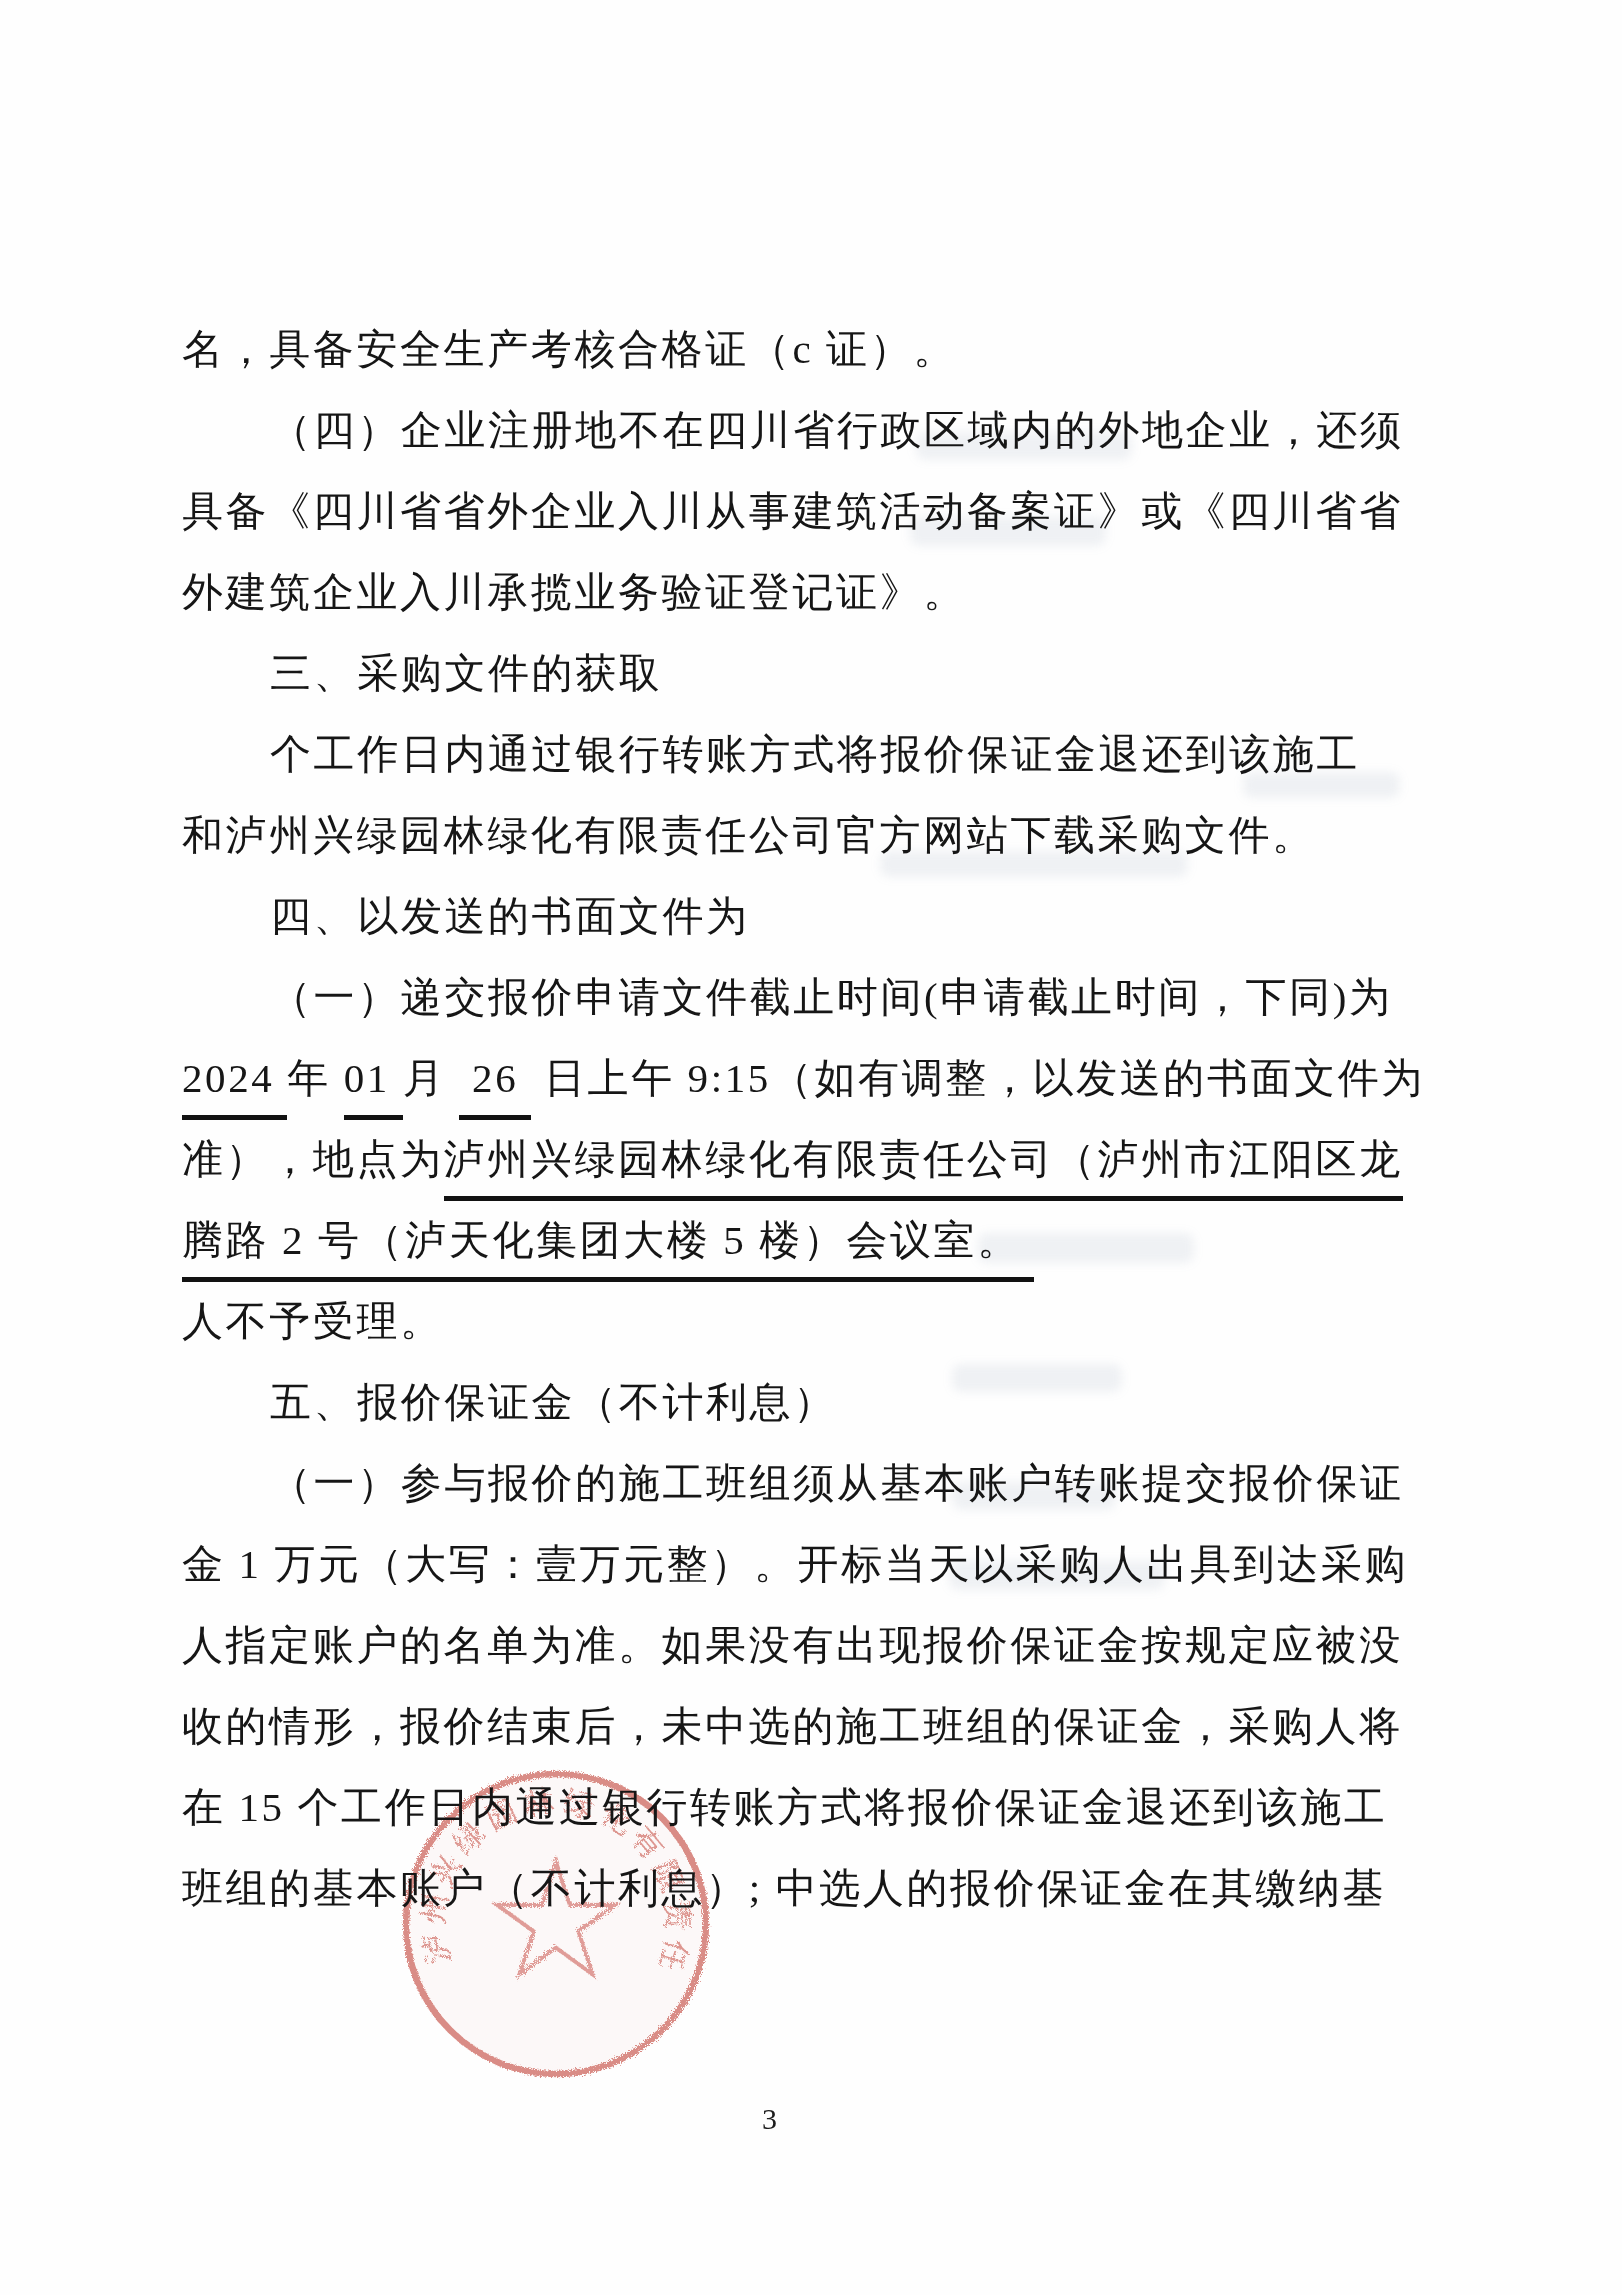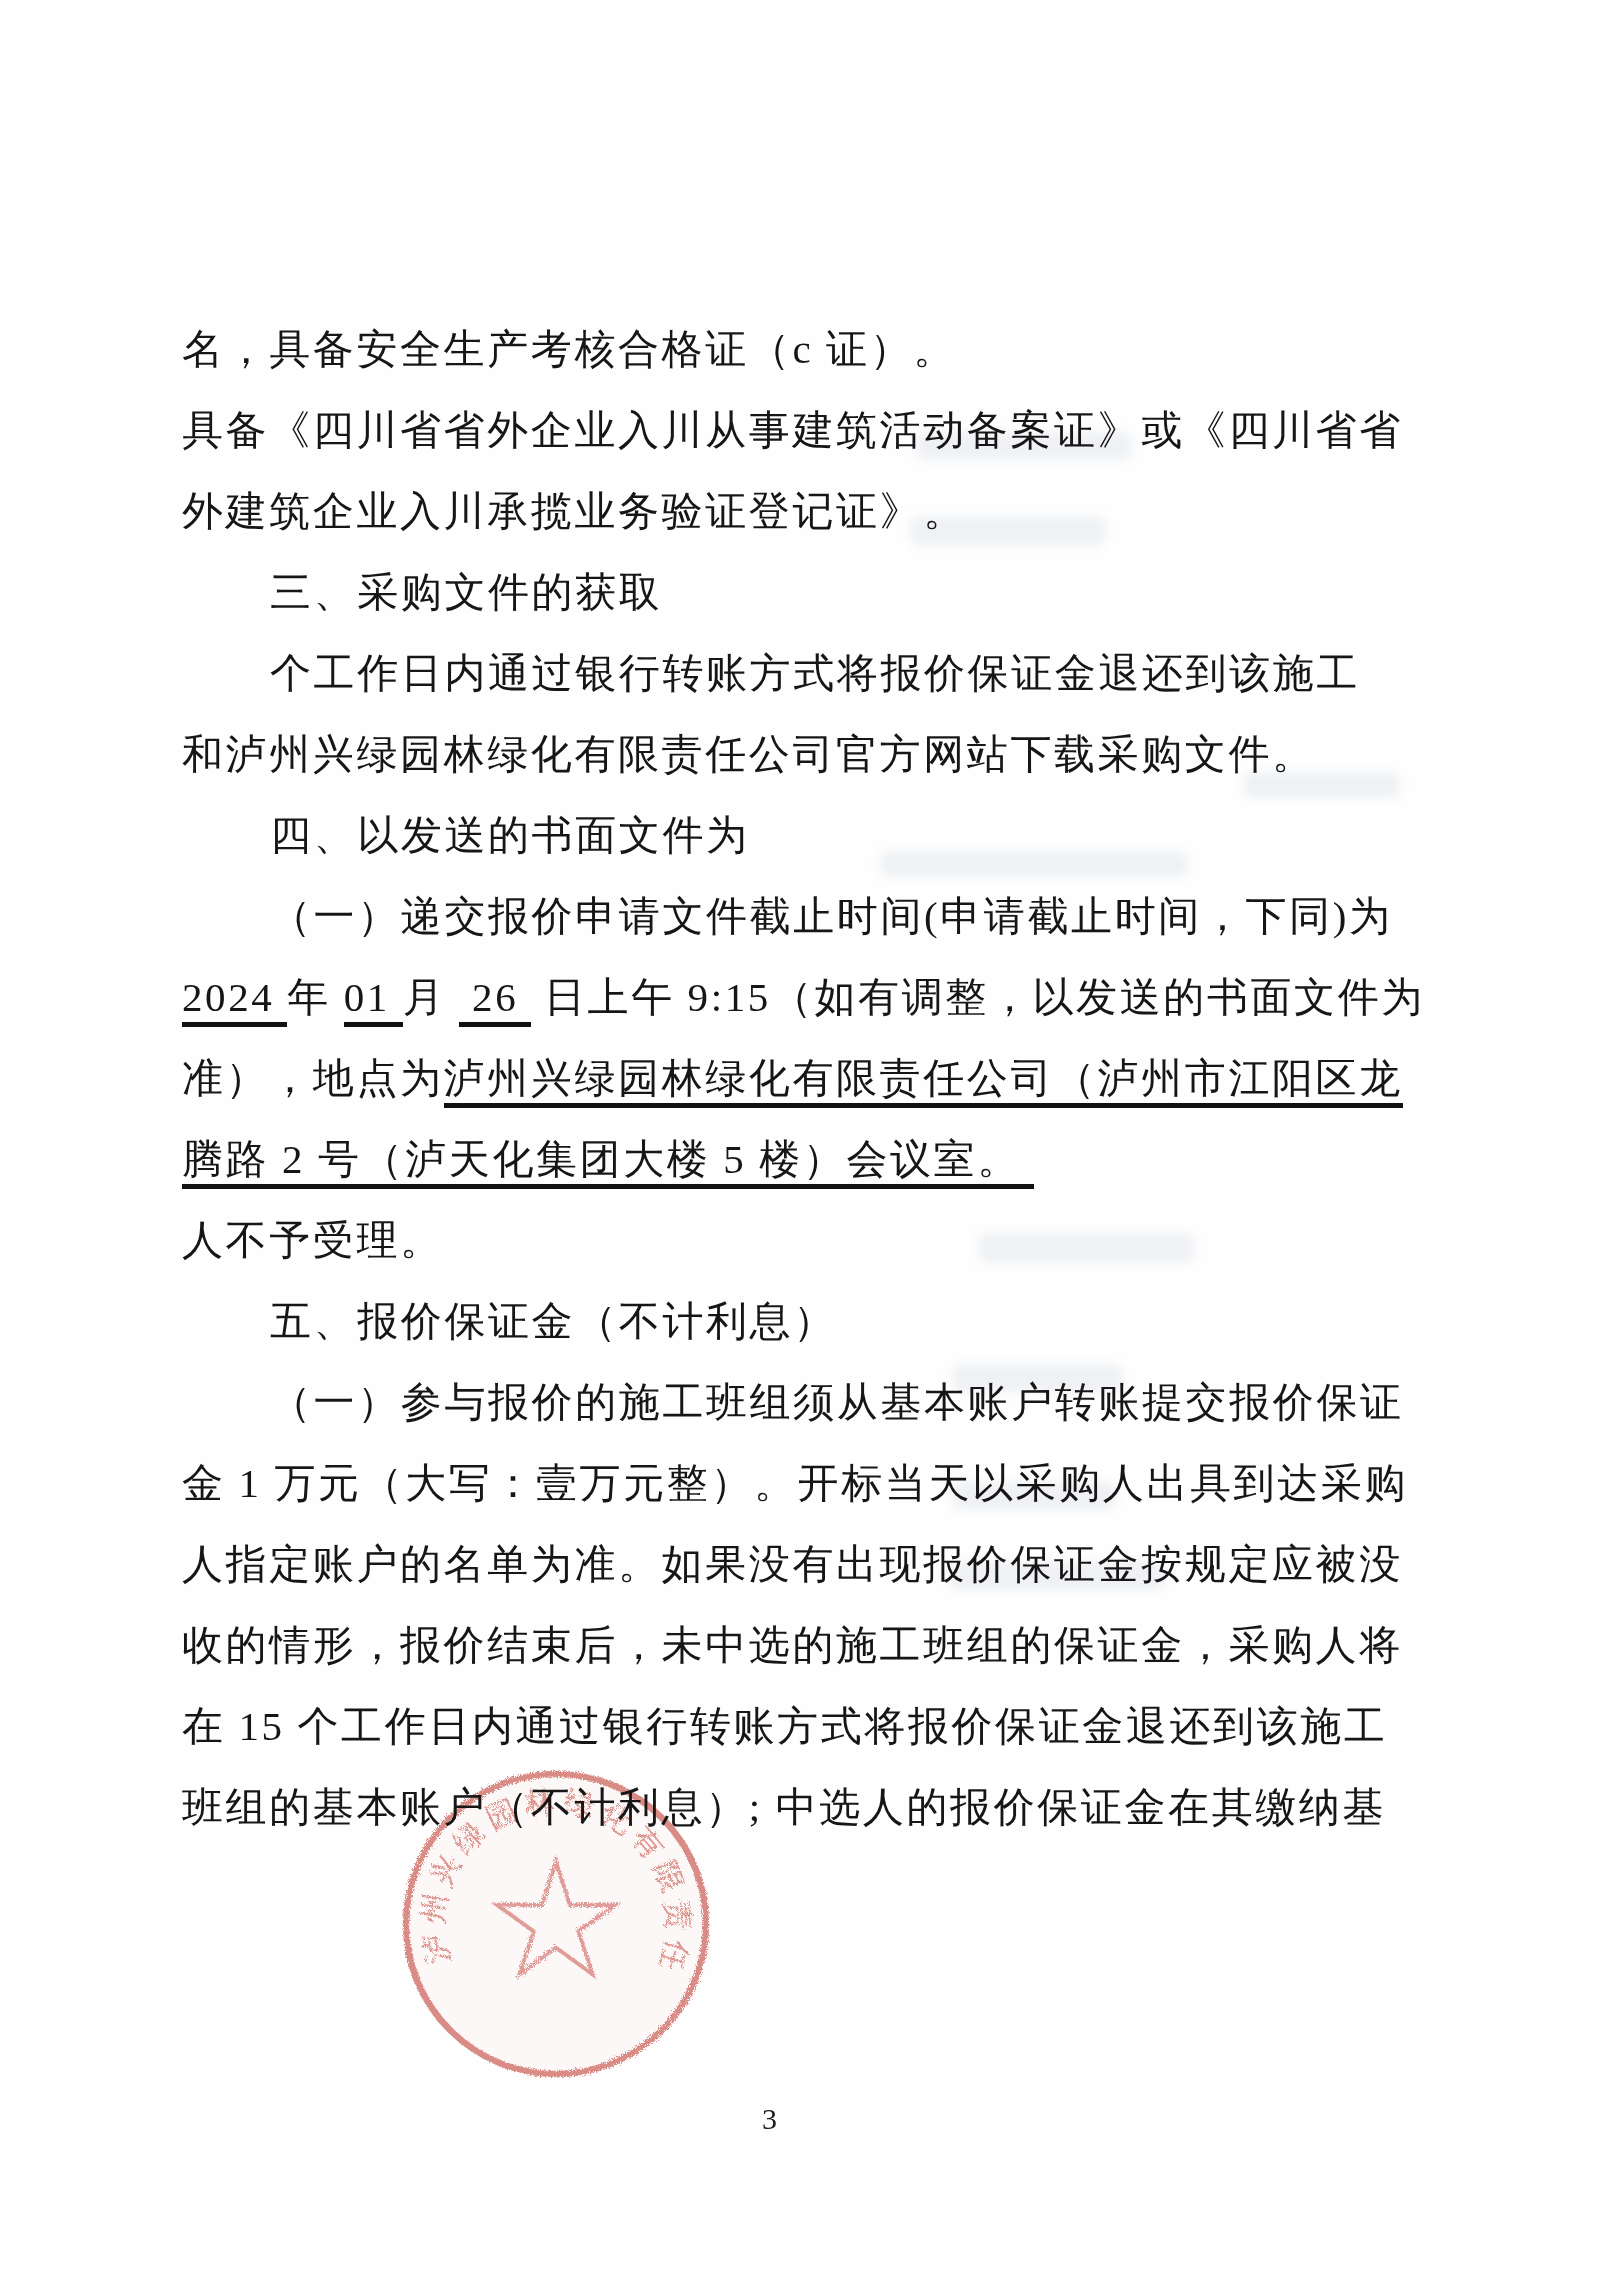--- a/index.html
+++ b/index.html
@@ -26,21 +26,21 @@
   }
   .line{
     height:81px;
     line-height:81px;
     white-space:pre;
   }
   .line.indent{padding-left:88px;}
   .line.bold{font-weight:normal;}
   .u{
     border-bottom:5.2px solid #121212;
-    padding-bottom:2px;
+    padding-bottom:14px;
   }
   
   .pagenum{
     position:absolute;
     left:730px;top:2102px;
     width:79px;
     text-align:center;
     font-size:30px;
     color:#1c1c1c;
     z-index:3;
@@ -97,20 +97,21 @@
       <circle cx="0" cy="0" r="229" fill="rgba(205,70,58,0.05)" stroke="#c4473c" stroke-width="10"></circle>
       <path d="M0,-95 L21.16,-29.12 L90.35,-29.35 L34.24,11.12 L55.84,76.86 L0,36 L-55.84,76.86 L-34.24,11.12 L-90.35,-29.35 L-21.16,-29.12 Z" fill="none" stroke="#c4473c" stroke-width="6" opacity="0.85"></path>
       <text font-size="46" letter-spacing="10" fill="#c4473c" opacity="0.9" font-family="Liberation Serif, DejaVu Serif, serif">
         <textPath href="#sealArc" startOffset="6">泸州兴绿园林绿化有限责任公司</textPath>
       </text>
     </g>
   </svg>
 
   <div class="textblock">
       <div class="line"><span>名，具备安全生产考核合格证（c 证）。</span></div>
+      <div class="line indent"><span>（四）企业注册地不在四川省行政区域内的外地企业，还须</span></div>
       <div class="line"><span>具备《四川省省外企业入川从事建筑活动备案证》或《四川省省</span></div>
       <div class="line"><span>外建筑企业入川承揽业务验证登记证》。</span></div>
       <div class="line indent bold"><span>三、采购文件的获取</span></div>
       <div class="line indent"><span>个工作日内通过银行转账方式将报价保证金退还到该施工</span></div>
       <div class="line"><span>和泸州兴绿园林绿化有限责任公司官方网站下载采购文件。</span></div>
       <div class="line indent bold"><span>四、以发送的书面文件为</span></div>
       <div class="line indent"><span>（一）递交报价申请文件截止时间(申请截止时间，下同)为</span></div>
       <div class="line"><span class="u">2024 </span><span>年 </span><span class="u">01 </span><span>月 </span><span class="u"> 26 </span><span> 日上午 9:15（如有调整，以发送的书面文件为</span></div>
       <div class="line"><span>准），地点为</span><span class="u">泸州兴绿园林绿化有限责任公司（泸州市江阳区龙</span></div>
       <div class="line"><span class="u">腾路 2 号（泸天化集团大楼 5 楼）会议室。 </span></div>

